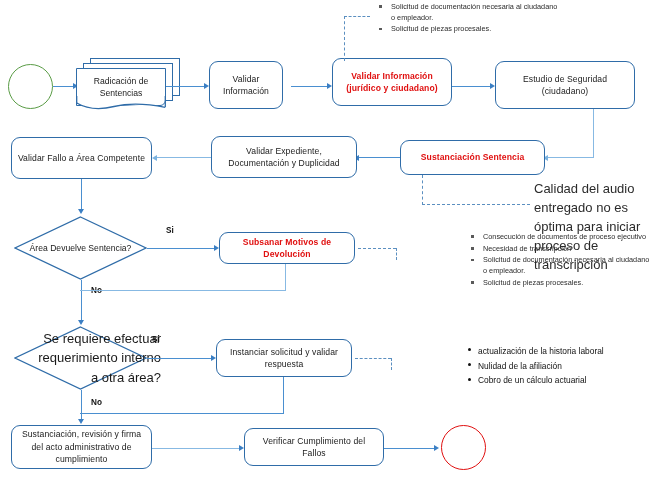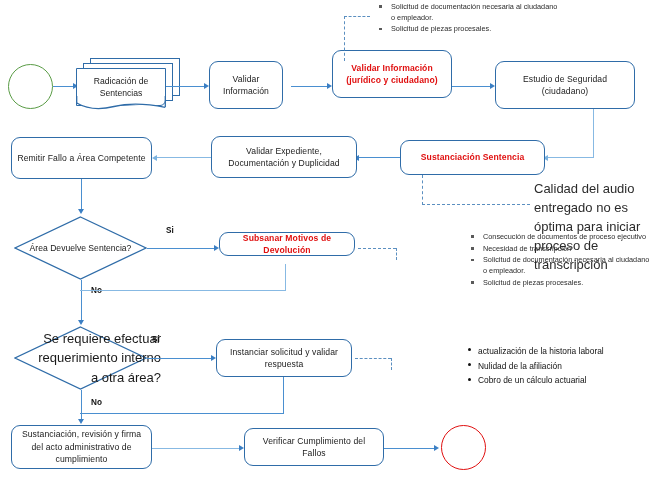--- a/index.html
+++ b/index.html
@@ -84,21 +84,21 @@
   <div class="ln lnh" style="left:166px;top:85.5px;width:40px;"></div>
   <div class="arw arw-r" style="left:204px;top:82.5px;"></div>
 
   <div class="node rbox" style="left:209px;top:61px;width:74px;height:48px;">
     <span class="lbl">Validar Información</span>
   </div>
 
   <div class="ln lnh" style="left:291px;top:85.5px;width:38px;"></div>
   <div class="arw arw-r" style="left:327px;top:82.5px;"></div>
 
-  <div class="node rbox" style="left:332px;top:50px;width:120px;height:48px;">
+  <div class="node rbox" style="left:332px;top:58px;width:120px;height:48px;">
     <span class="lbl red-text">Validar Información (jurídico y ciudadano)</span>
   </div>
 
   <div class="dashv" style="left:344px;top:16px;height:45px;"></div>
   <div class="dash" style="left:344px;top:16px;width:26px;"></div>
 
   <div class="note" style="left:378px;top:2px;width:185px;">
     <ul>
       <li>Solicitud de documentación necesaria al ciudadano o empleador.</li>
       <li>Solicitud de piezas procesales.</li>
@@ -131,38 +131,38 @@
   <div class="arw arw-l" style="left:354px;top:154.5px;"></div>
 
   <div class="node rbox" style="left:211px;top:136px;width:146px;height:42px;">
     <span class="lbl">Validar Expediente, Documentación y Duplicidad</span>
   </div>
 
   <div class="ln lnh ln-pale" style="left:155px;top:157px;width:56px;"></div>
   <div class="arw arw-pale-l" style="left:152px;top:154.5px;"></div>
 
   <div class="node rbox" style="left:11px;top:137px;width:141px;height:42px;">
-    <span class="lbl">Remitir Fallo a Área Competente</span>
+    <span class="lbl">Validar Fallo a Área Competente</span>
   </div>
 
   <div class="ln lnv" style="left:80.5px;top:179px;height:32px;"></div>
   <div class="arw arw-d" style="left:77.5px;top:209px;"></div>
 
   <div class="diamond" style="left:14px;top:216px;width:133px;height:64px;">
     <svg width="133" height="64" viewBox="0 0 133 64">
       <polygon points="66.5,1 132,32 66.5,63 1,32" fill="#fff" stroke="#2f6ca8" stroke-width="1.3"></polygon>
     </svg>
     <div class="dlbl">Área Devuelve Sentencia?</div>
   </div>
 
   <div class="ln lnh" style="left:147px;top:247.5px;width:69px;"></div>
   <div class="arw arw-r" style="left:214px;top:244.5px;"></div>
   <div class="elbl" style="left:166px;top:226px;">Si</div>
 
-  <div class="node rbox" style="left:219px;top:232px;width:136px;height:24px;">
+  <div class="node rbox" style="left:219px;top:232px;width:136px;height:32px;">
     <span class="lbl red-text">Subsanar Motivos de Devolución</span>
   </div>
 
   <div class="dash" style="left:358px;top:247.5px;width:38px;"></div>
   <div class="dashv" style="left:396px;top:247.5px;height:12px;"></div>
 
   <div class="note" style="left:470px;top:232px;width:180px;">
     <ul>
       <li>Consecución de documentos de proceso ejecutivo</li>
       <li>Necesidad de transcripción</li>

